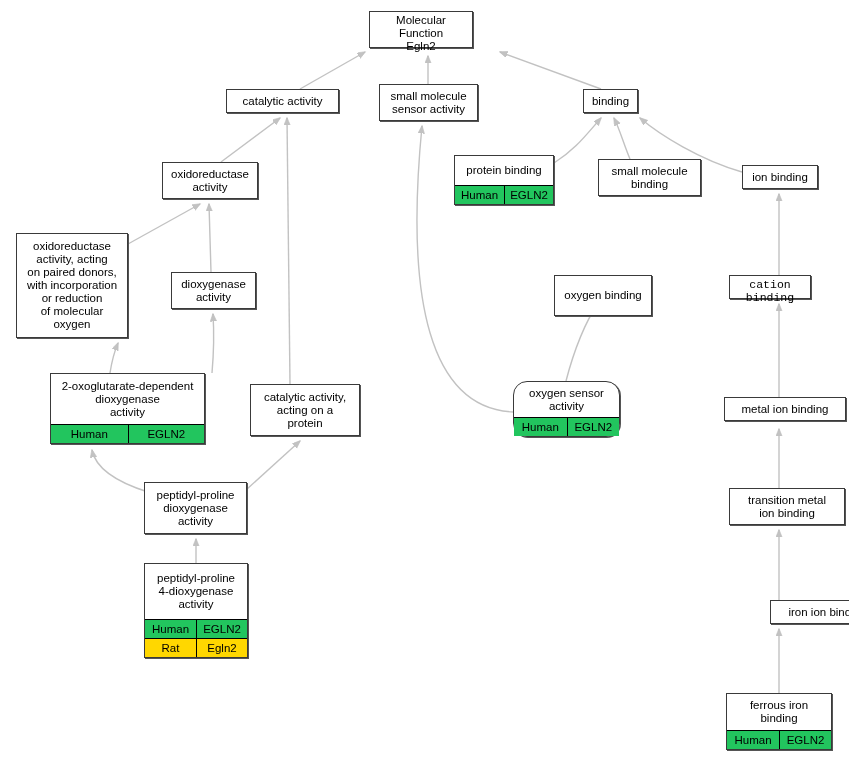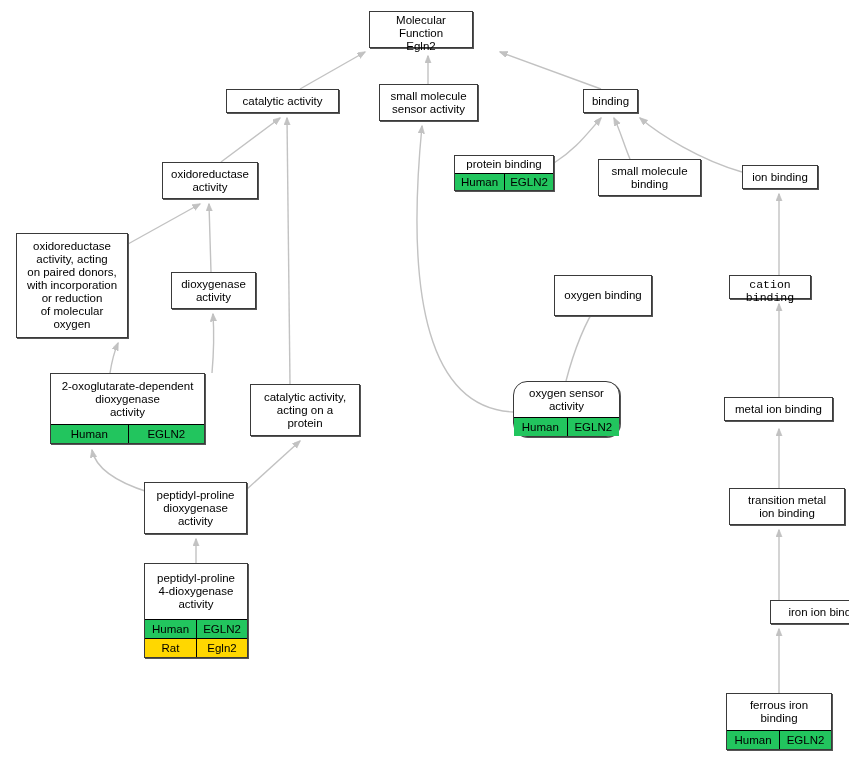--- a/index.html
+++ b/index.html
@@ -105,21 +105,21 @@
         <div class="title">small molecule
 sensor activity</div>
       </div>
       <div class="node" style="left: 583px; top: 89px; width: 55px; height: 24px;">
         <div class="title">binding</div>
       </div>
       <div class="node" style="left: 162px; top: 162px; width: 96px; height: 37px;">
         <div class="title">oxidoreductase
 activity</div>
       </div>
-      <div class="node" style="left: 454px; top: 155px; width: 100px; height: 36px;">
+      <div class="node" style="left: 454px; top: 155px; width: 100px; height: 50px;">
         <div class="title">protein binding</div>
         <div class="annrow human">
           <div class="cell">Human</div>
           <div class="cell">EGLN2</div>
         </div>
       </div>
       <div class="node" style="left: 598px; top: 159px; width: 103px; height: 37px;">
         <div class="title">small molecule
 binding</div>
       </div>
@@ -160,21 +160,21 @@
 protein</div>
       </div>
       <div class="node" style="left: 513px; top: 381px; width: 107px; height: 56px; border-radius: 14px;">
         <div class="title">oxygen sensor
 activity</div>
         <div class="annrow human">
           <div class="cell">Human</div>
           <div class="cell">EGLN2</div>
         </div>
       </div>
-      <div class="node" style="left: 724px; top: 397px; width: 109px; height: 24px;">
+      <div class="node" style="left: 724px; top: 397px; width: 122px; height: 24px;">
         <div class="title">metal ion binding</div>
       </div>
       <div class="node" style="left: 144px; top: 482px; width: 103px; height: 52px;">
         <div class="title">peptidyl-proline
 dioxygenase
 activity</div>
       </div>
       <div class="node" style="left: 729px; top: 488px; width: 116px; height: 37px;">
         <div class="title">transition metal
 ion binding</div>

